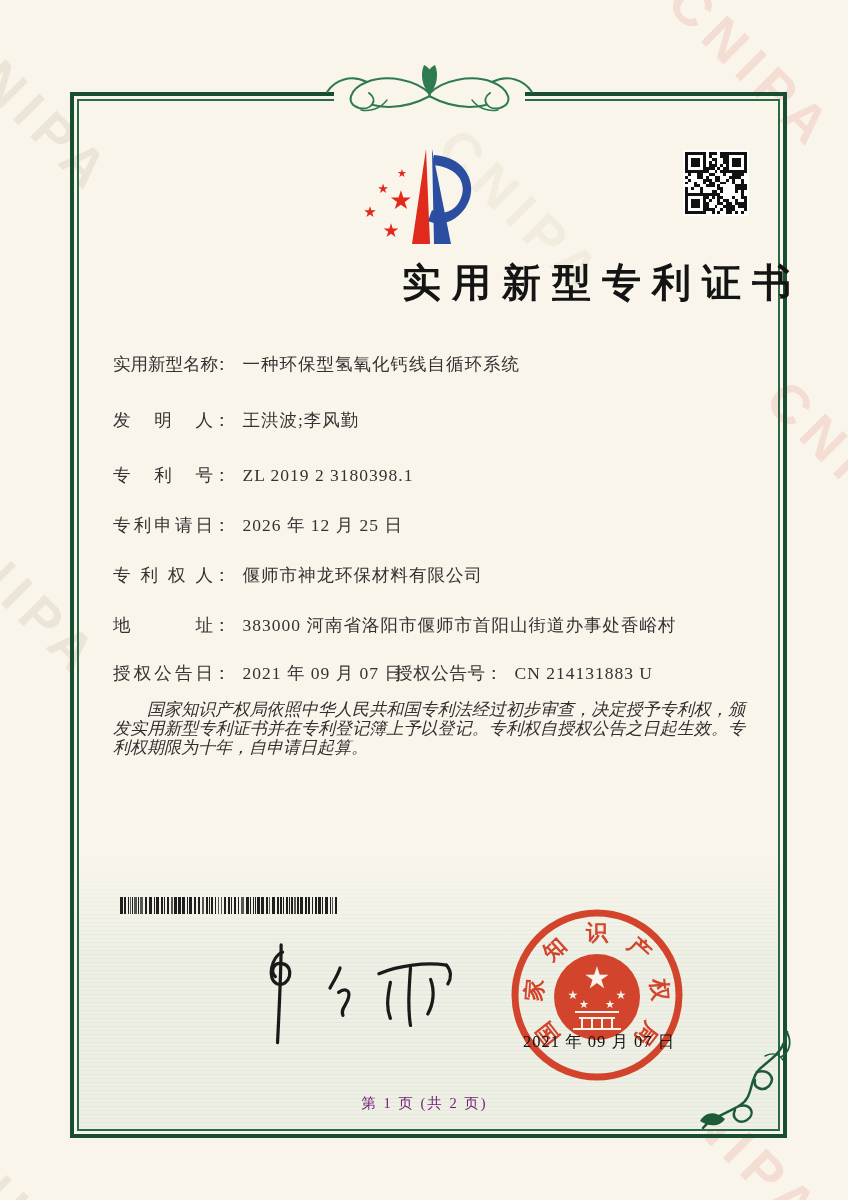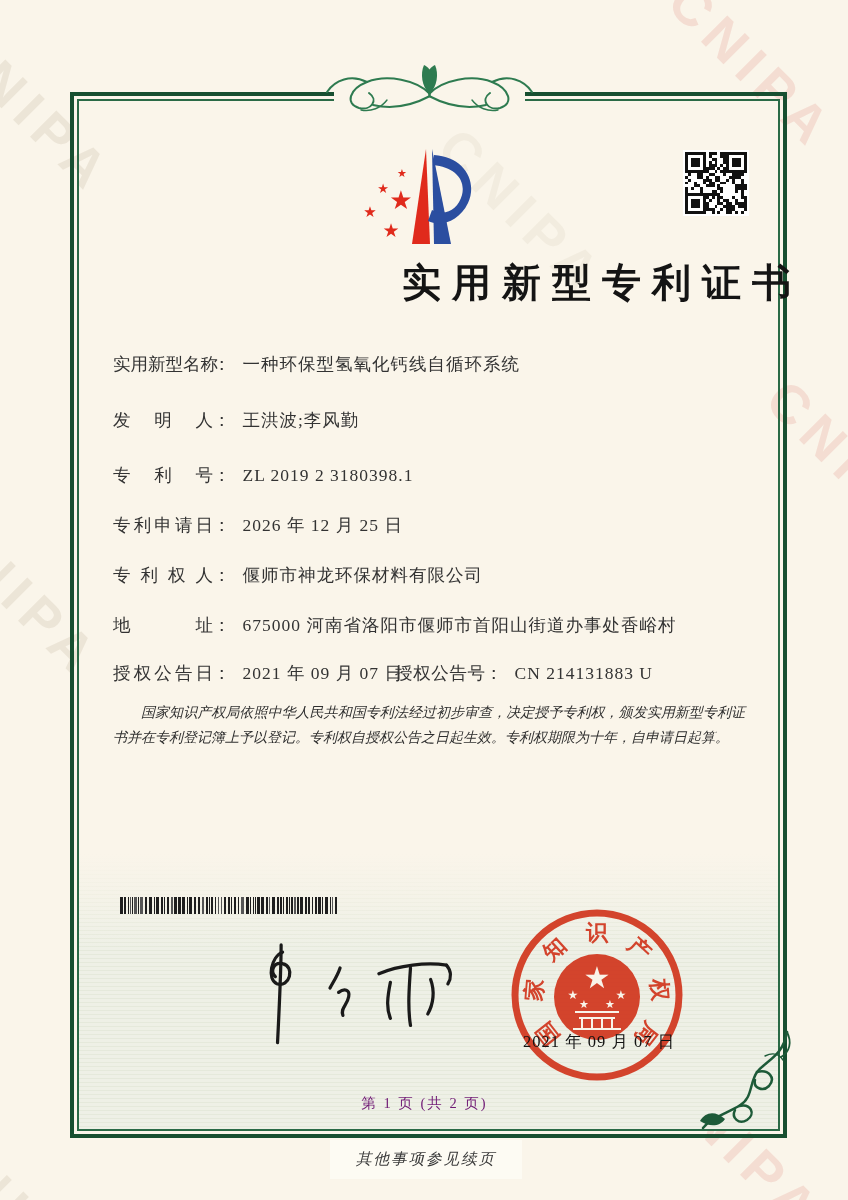--- a/index.html
+++ b/index.html
@@ -32,21 +32,21 @@
   .title{position:absolute;left:70px;top:256px;width:709px;text-align:right;font-size:39px;font-weight:bold;
          letter-spacing:11px;padding-left:23px;color:#141414;z-index:3;}
   
   .field-row{position:absolute;left:113px;width:640px;font-size:17.5px;color:#333;z-index:3;white-space:nowrap;}
   .flabel{display:inline-flex;justify-content:space-between;width:100px;vertical-align:bottom;}
   .fcolon{margin-right:12px;}
   .fvalue{letter-spacing:1px;}
   .pair2{position:absolute;left:282px;top:0;}
   .pair2 .flabel{width:90px;}
   
-  .body-text{position:absolute;left:113px;top:700px;width:632px;font-size:14px;line-height:25px;
+  .body-text{position:absolute;left:113px;top:700px;width:632px;font-size:17px;line-height:19px;
              text-align:justify;color:#2f2f2f;font-style:italic;z-index:3;}
   .body-text p{margin:0;text-indent:2em;}
   
   .barcode{position:absolute;left:120px;top:897px;z-index:3;}
   .officer{position:absolute;left:113px;top:972px;font-size:18.5px;letter-spacing:5px;color:#222;z-index:4;}
   .officer div{margin-bottom:13px;}
   .sig{position:absolute;left:238px;top:942px;z-index:4;}
   .seal{position:absolute;left:502px;top:900px;z-index:3;opacity:0.95;}
   .seal-date{position:absolute;left:523px;top:1031px;width:180px;font-size:16.5px;letter-spacing:1px;
              color:#131313;z-index:4;white-space:nowrap;}
@@ -302,21 +302,21 @@
         <span>专</span>
         <span>利</span>
         <span>权</span>
         <span>人</span>
       </span><span class="fcolon">：</span><span class="fvalue">偃师市神龙环保材料有限公司</span>
   </div>
   <div class="field-row" style="top:613px">
     <span class="flabel">
         <span>地</span>
         <span>址</span>
-      </span><span class="fcolon">：</span><span class="fvalue">675000 河南省洛阳市偃师市首阳山街道办事处香峪村</span>
+      </span><span class="fcolon">：</span><span class="fvalue">383000 河南省洛阳市偃师市首阳山街道办事处香峪村</span>
   </div>
   <div class="field-row" style="top:661px">
     <span class="flabel">
         <span>授</span>
         <span>权</span>
         <span>公</span>
         <span>告</span>
         <span>日</span>
       </span><span class="fcolon">：</span><span class="fvalue">2021 年 09 月 07 日</span>
     <span class="pair2">
@@ -440,15 +440,14 @@
         <path d="M73,112 L117,112"></path>
         <path d="M77,118 L113,118"></path>
         <path d="M71,129 L119,129"></path>
         <path d="M80,118 L80,129 M90,118 L90,129 M100,118 L100,129 M110,118 L110,129"></path>
       </g>
     </g>
   </svg>
   <div class="seal-date">2021 年 09 月 07 日</div>
 
   <div class="page-info">第 1 页 (共 2 页)</div>
-  <div class="note-box">其他事项参见续页</div>
 
 </div>
 
 </body></html>

